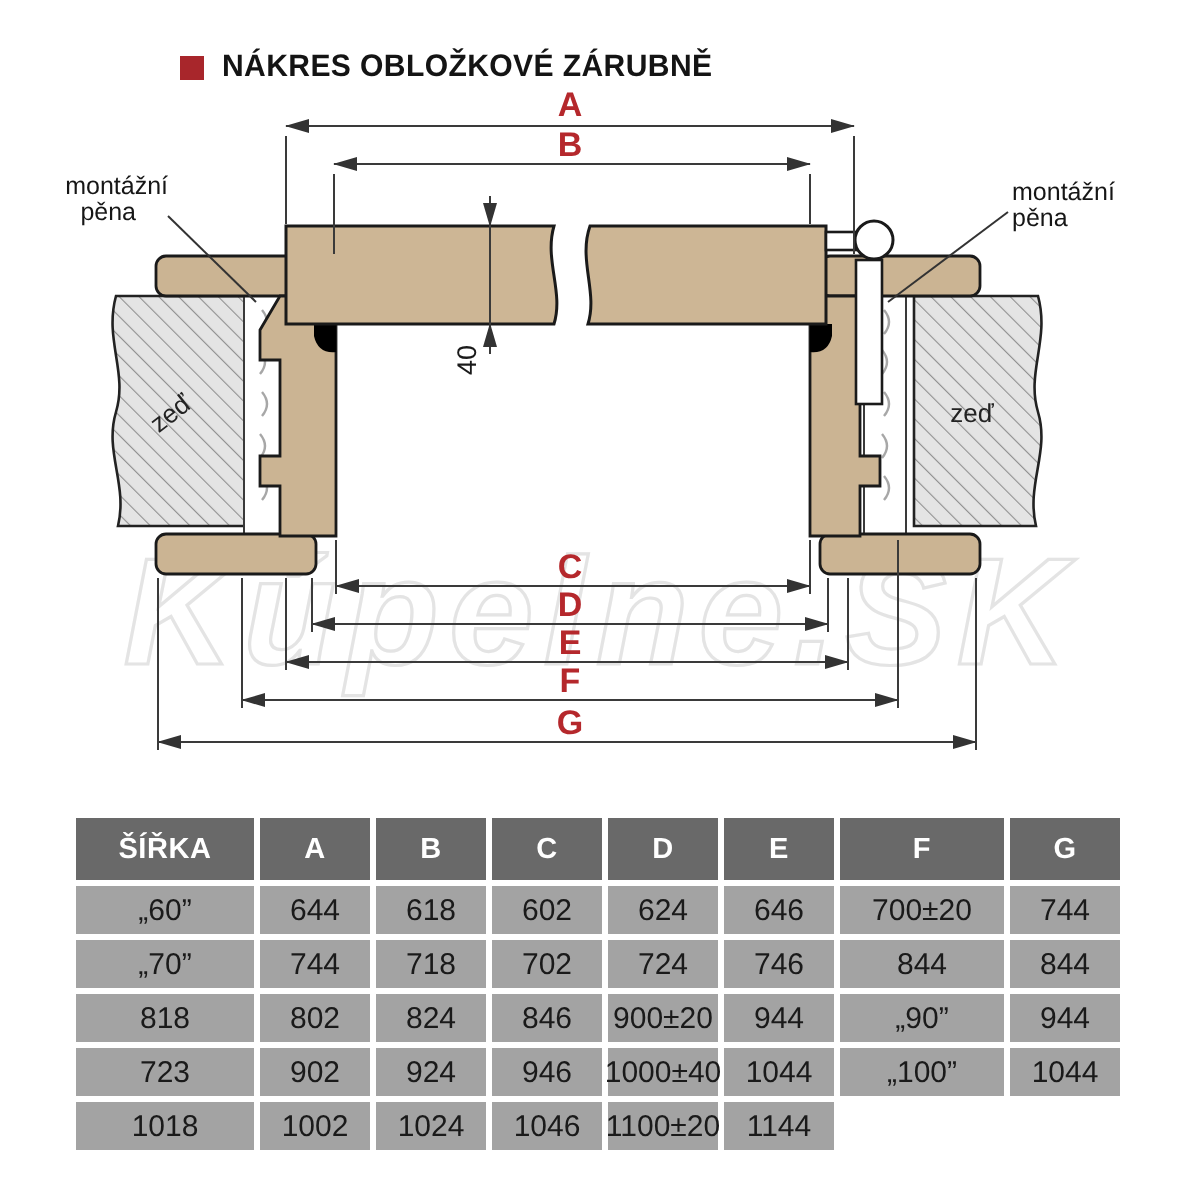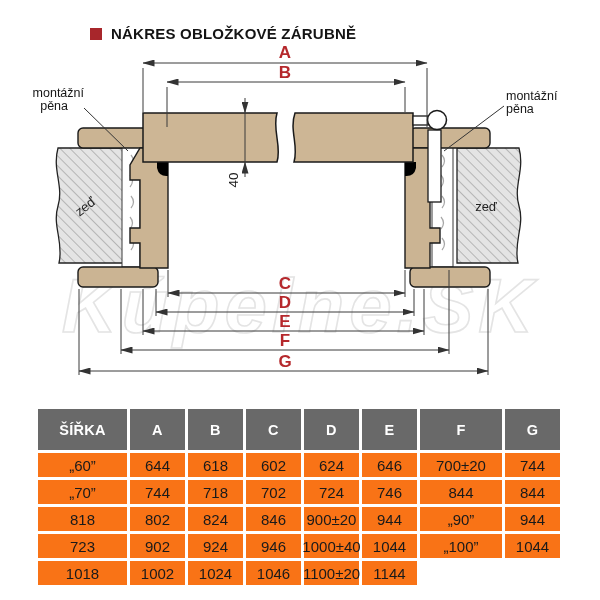--- a/index.html
+++ b/index.html
@@ -16,22 +16,22 @@
   .lbl{fill:#161616;font-size:12.5px;font-family:"Liberation Sans",sans-serif;}
   .walltxt{fill:#222;font-size:13px;font-family:"Liberation Sans",sans-serif;}
   .wm{fill:none;stroke:#e4e4e4;stroke-width:1.6px;font-size:76px;font-weight:bold;font-style:italic;
       letter-spacing:5px;font-family:"Liberation Sans",sans-serif;}
   .num40{fill:#1a1a1a;font-size:13.5px;font-family:"Liberation Sans",sans-serif;}
   
   .spec-table{position:absolute;left:38px;top:409px;display:grid;
       grid-template-columns:89px 55px 55px 55px 55px 55px 82px 55px;
       gap:3px;width:522px;}
   .th{background:#696969;color:#fff;font-weight:bold;font-size:14.5px;
-      height:41px;display:flex;align-items:center;justify-content:center;letter-spacing:.3px;}
-  .td{background:#f97316;color:#1a1a1a;font-size:15px;height:24px;
+      height:31px;display:flex;align-items:center;justify-content:center;letter-spacing:.3px;}
+  .td{background:#a3a3a3;color:#1a1a1a;font-size:15px;height:24px;
       display:flex;align-items:center;justify-content:center;}
 </style>
 </head>
 <body>
 
 <div id="stage">
 
   <div class="title-row">
     <div class="title-sq"></div>
     <div class="title-txt">NÁKRES OBLOŽKOVÉ ZÁRUBNĚ</div>

